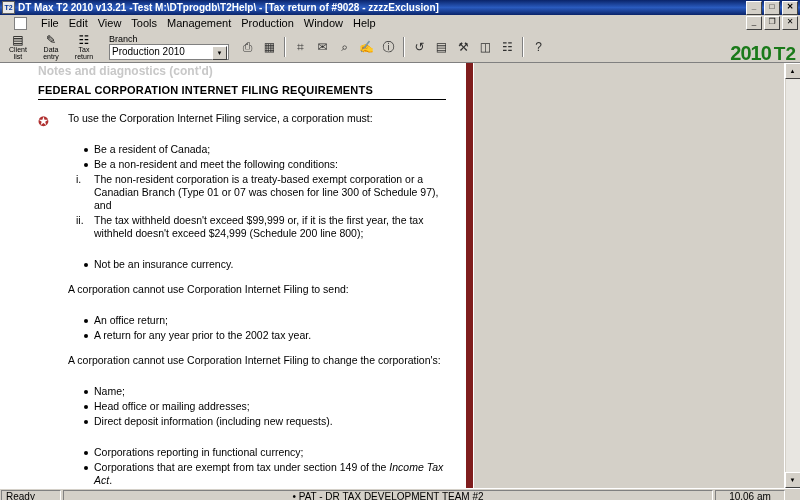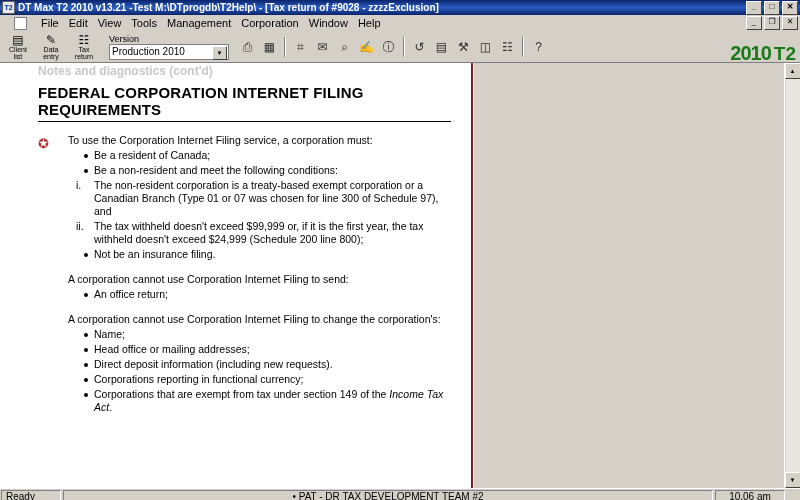--- a/index.html
+++ b/index.html
@@ -77,48 +77,48 @@
   .brand .t2{
     font-size:19px;font-weight:bold;color:#1a7a1a;margin-left:3px;
   }
   
   .workspace{
     position:relative;height:calc(500px - 15px - 16px - 30px - 14px);
     background:#d4d0c8;display:flex;
   }
   .doc-pane{
     background:#fff;flex:1;position:relative;overflow:hidden;
-    border-right:2px solid #7f1d1d;
+    border-right:7px solid #7f1d1d;
   }
   .right-pane{width:310px;background:#d4d0c8;border-left:1px solid #fff;}
   .scrollbar{
     width:15px;background:#d4d0c8;border-left:1px solid #fff;
     display:flex;flex-direction:column;justify-content:space-between;align-items:center;
   }
   .sb-btn{
     width:14px;height:14px;background:#d4d0c8;border:1px solid #fff;
     border-right-color:#404040;border-bottom-color:#404040;
     font-size:6px;display:flex;align-items:center;justify-content:center;
   }
   .sb-track{flex:1;width:14px;background:#e8e6e1;}
   
   .doc-inner{padding:0 20px 0 38px;font-size:10.5px;color:#000;}
   .faded-head{
     color:#c8c8c8;font-size:12px;font-weight:bold;padding-top:1px;
   }
   .sec-title{
-    font-size:15px;font-weight:bold;letter-spacing:0.2px;margin-top:6px;
+    font-size:11px;font-weight:bold;letter-spacing:0.2px;margin-top:6px;
   }
   .hr{border-bottom:1px solid #000;margin-top:3px;}
   .blockrow{display:flex;margin-top:12px;}
   .bullet-icon{
     width:30px;min-width:30px;padding-top:2px;font-size:13px;color:#b03030;
   }
   .body-text{font-size:10.5px;line-height:13px;}
-  ul.b{margin:2px 0 0 0;padding-left:16px;list-style:none;}
+  ul.b{margin:18px 0 0 0;padding-left:16px;list-style:none;}
   ul.b li{position:relative;padding-left:10px;margin-bottom:2px;line-height:13px;}
   ul.b li:before{
     content:"";position:absolute;left:0;top:5px;width:4px;height:4px;
     background:#000;border-radius:50%;
   }
   ol.roman{margin:2px 0 0 0;padding-left:26px;list-style:none;}
   ol.roman li{position:relative;margin-bottom:2px;line-height:13px;}
   ol.roman li .rn{position:absolute;left:-18px;width:16px;text-align:left;}
   .para{margin-top:12px;line-height:13px;}
   .italic{font-style:italic;}
@@ -152,21 +152,21 @@
 
 <div class="menubar">
   <div class="mi first">
     <span class="menu-doc-icon"></span>
   </div>
   <div class="mi">File</div>
   <div class="mi">Edit</div>
   <div class="mi">View</div>
   <div class="mi">Tools</div>
   <div class="mi">Management</div>
-  <div class="mi">Corporation</div>
+  <div class="mi">Production</div>
   <div class="mi">Window</div>
   <div class="mi">Help</div>
   <div style="flex:1"></div>
   <div class="tb-buttons" style="margin-right:2px">
     <div class="tb-btn">_</div>
     <div class="tb-btn">❐</div>
     <div class="tb-btn">✕</div>
   </div>
 </div>
 
@@ -183,21 +183,21 @@
       <span class="lbl">entry</span>
     </div>
     <div class="tbtn">
       <span class="glyph">☷</span>
       <span class="lbl">Tax</span>
       <span class="lbl">return</span>
     </div>
   </div>
 
   <div class="version-box">
-    <div class="version-lbl">Version</div>
+    <div class="version-lbl">Branch</div>
     <div class="version-sel">
       <span>Production 2010</span>
       <span class="arrow">▼</span>
     </div>
   </div>
 
   <div class="icon-row">
     <div class="iconbtn">⎙</div>
     <div class="iconbtn">▦</div>
     <div class="sep"></div>
@@ -244,26 +244,27 @@
             <li>
               <span class="rn">i.</span>
               <span>The non-resident corporation is a treaty-based exempt corporation or a Canadian Branch (Type 01 or 07 was chosen for line 300 of Schedule 97), and</span>
             </li>
             <li>
               <span class="rn">ii.</span>
               <span>The tax withheld doesn't exceed $99,999 or, if it is the first year, the tax withheld doesn't exceed $24,999 (Schedule 200 line 800);</span>
             </li>
           </ol>
           <ul class="b">
-            <li>Not be an insurance filing.</li>
+            <li>Not be an insurance currency.</li>
           </ul>
 
           <div class="para">A corporation cannot use Corporation Internet Filing to send:</div>
           <ul class="b">
             <li>An office return;</li>
+            <li>A return for any year prior to the 2002 tax year.</li>
           </ul>
 
           <div class="para">A corporation cannot use Corporation Internet Filing to change the corporation's:</div>
           <ul class="b">
             <li>Name;</li>
             <li>Head office or mailing addresses;</li>
             <li>Direct deposit information (including new requests).</li>
           </ul>
 
           <ul class="b">

